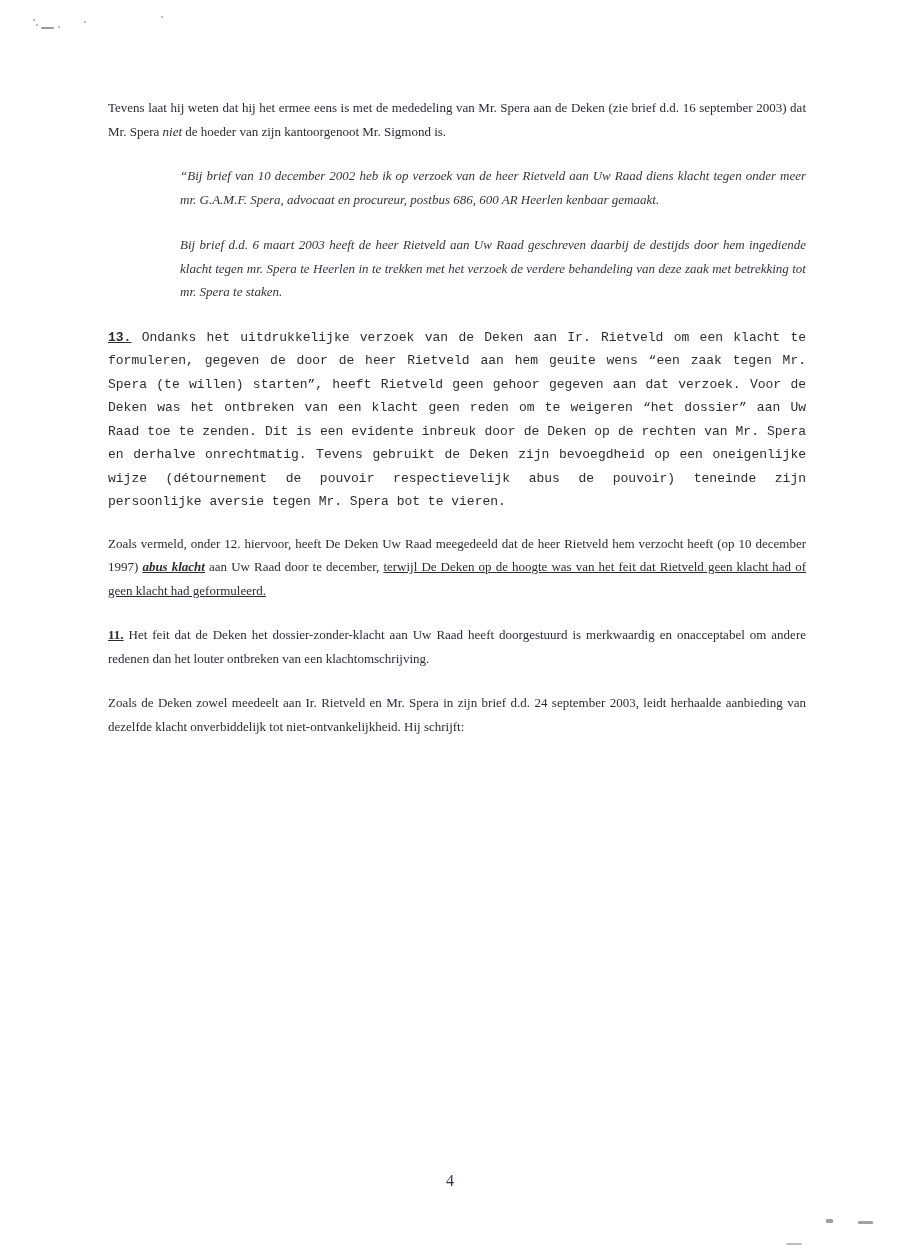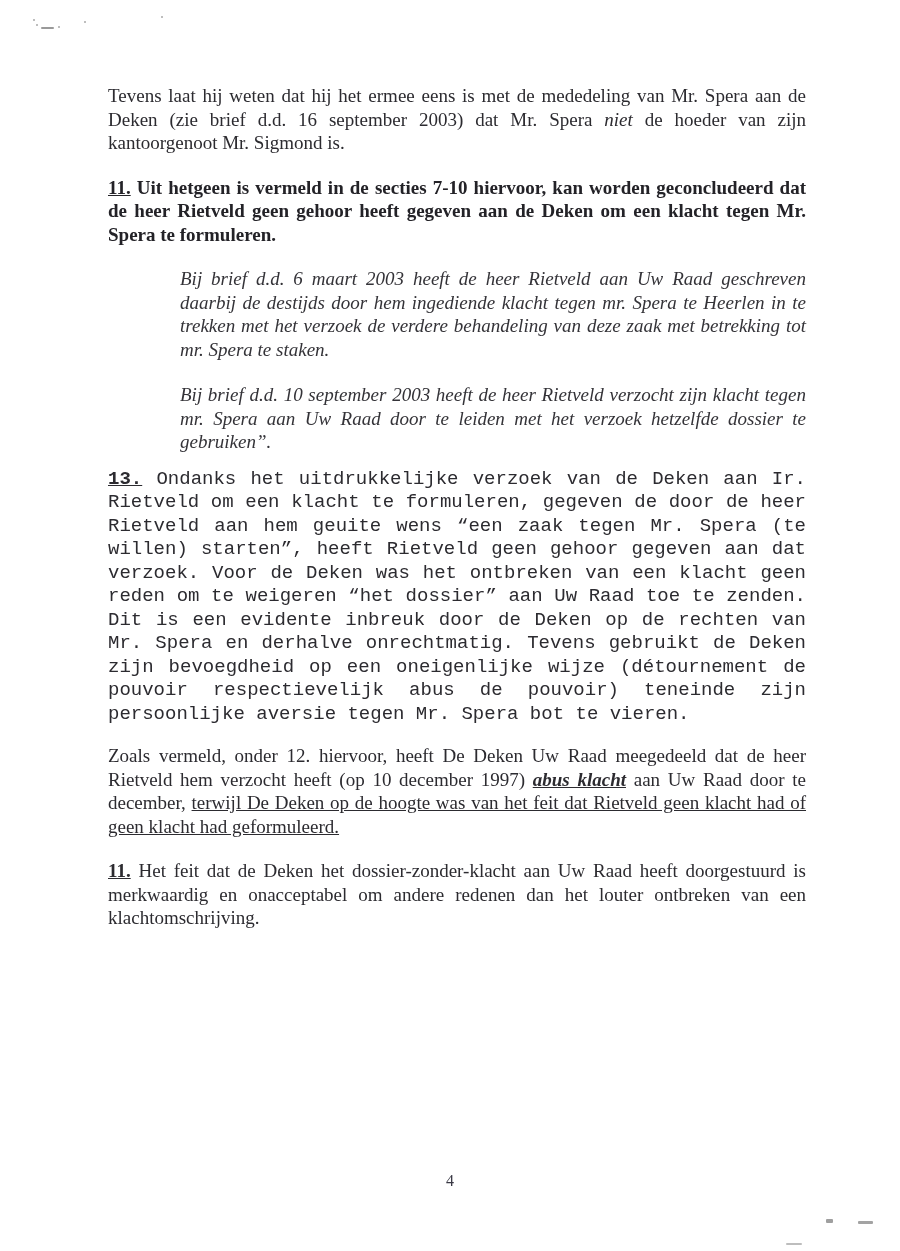--- a/index.html
+++ b/index.html
@@ -12,22 +12,22 @@
     color: #2c2b30;
     overflow: hidden;
   }
   .content {
     position: absolute;
     left: 108px;
     top: 84px;
     width: 698px;
   }
   .content p {
-    margin: 0 0 21px 0;
-    font-size: 19px;
+    margin: 12px 0 21px 0;
+    font-size: 13px;
     line-height: 23.5px;
     text-align: justify;
   }
   p.quote {
     margin-left: 72px;
     margin-bottom: 22px;
     font-style: italic;
     color: #343338;
   }
   p.quote.tight { margin-bottom: 14px; }
@@ -62,32 +62,32 @@
   <div class="artifact" style="left:161px; top:16px; width:2px; height:2px;"></div>
 
   <div class="artifact bar" style="left:826px; top:1219px; width:7px; height:4px; background:#9f9f9f;"></div>
   <div class="artifact bar" style="left:858px; top:1221px; width:15px; height:3px; background:#a3a3a3;"></div>
   <div class="artifact bar" style="left:786px; top:1243px; width:16px; height:2px; background:#bdbdbd;"></div>
 
   <div class="content">
 
     <p><span>Tevens laat hij weten dat hij het ermee eens is met de mededeling van Mr. Spera aan de Deken (zie brief d.d. 16 september 2003) dat Mr. Spera </span><span class="it">niet</span><span> de hoeder van zijn kantoorgenoot Mr. Sigmond is.</span></p>
 
-    <p class="bold-para"><span class="num">11.</span><span> Uit hetgeen is vermeld in de secties 7-10 hiervoor, kan worden geconcludeerd dat de heer Rietveld geen gehoor heeft gegeven aan de Deken om een klacht tegen Mr. Spera te formuleren.</span></p>
 
 
+    <p class="quote">“Bij brief van 10 december 2002 heb ik op verzoek van de heer Rietveld aan Uw Raad diens klacht tegen onder meer mr. G.A.M.F. Spera, advocaat en procureur, postbus 686, 600 AR Heerlen kenbaar gemaakt.</p>
 
     <p class="quote">Bij brief d.d. 6 maart 2003 heeft de heer Rietveld aan Uw Raad geschreven daarbij de destijds door hem ingediende klacht tegen mr. Spera te Heerlen in te trekken met het verzoek de verdere behandeling van deze zaak met betrekking tot mr. Spera te staken.</p>
 
-    <p class="quote tight">Bij brief d.d. 10 september 2003 heeft de heer Rietveld verzocht zijn klacht tegen mr. Spera aan Uw Raad door te leiden met het verzoek hetzelfde dossier te gebruiken”.</p>
 
     <p class="section-13"><span class="num">13.</span><span> Ondanks het uitdrukkelijke verzoek van de Deken aan Ir. Rietveld om een klacht te formuleren, gegeven de door de heer Rietveld aan hem geuite wens “een zaak tegen Mr. Spera (te willen) starten”, heeft Rietveld geen gehoor gegeven aan dat verzoek. Voor de Deken was het ontbreken van een klacht geen reden om te weigeren “het dossier” aan Uw Raad toe te zenden. Dit is een evidente inbreuk door de Deken op de rechten van Mr. Spera en derhalve onrechtmatig. Tevens gebruikt de Deken zijn bevoegdheid op een oneigenlijke wijze (détournement de pouvoir respectievelijk abus de pouvoir) teneinde zijn persoonlijke aversie tegen Mr. Spera bot te vieren.</span></p>
 
     <p><span>Zoals vermeld, onder 12. hiervoor, heeft De Deken Uw Raad meegedeeld dat de heer Rietveld hem verzocht heeft (op 10 december 1997) </span><span class="bi-ul">abus klacht</span><span> aan Uw Raad door te december, </span><span class="ul">terwijl De Deken op de hoogte was van het feit dat Rietveld geen klacht had of geen klacht had geformuleerd.</span></p>
 
     <p><span class="num">11.</span><span> Het feit dat de Deken het dossier-zonder-klacht aan Uw Raad heeft doorgestuurd is merkwaardig en onacceptabel om andere redenen dan het louter ontbreken van een klachtomschrijving.</span></p>
 
+    <p>Zoals de Deken zowel meedeelt aan Ir. Rietveld en Mr. Spera in zijn brief d.d. 24 september 2003, leidt herhaalde aanbieding van dezelfde klacht onverbiddelijk tot niet-ontvankelijkheid. Hij schrijft:</p>
 
   </div>
 
   <div class="page-num">4</div>
 
 </div>
 
 </body></html>

